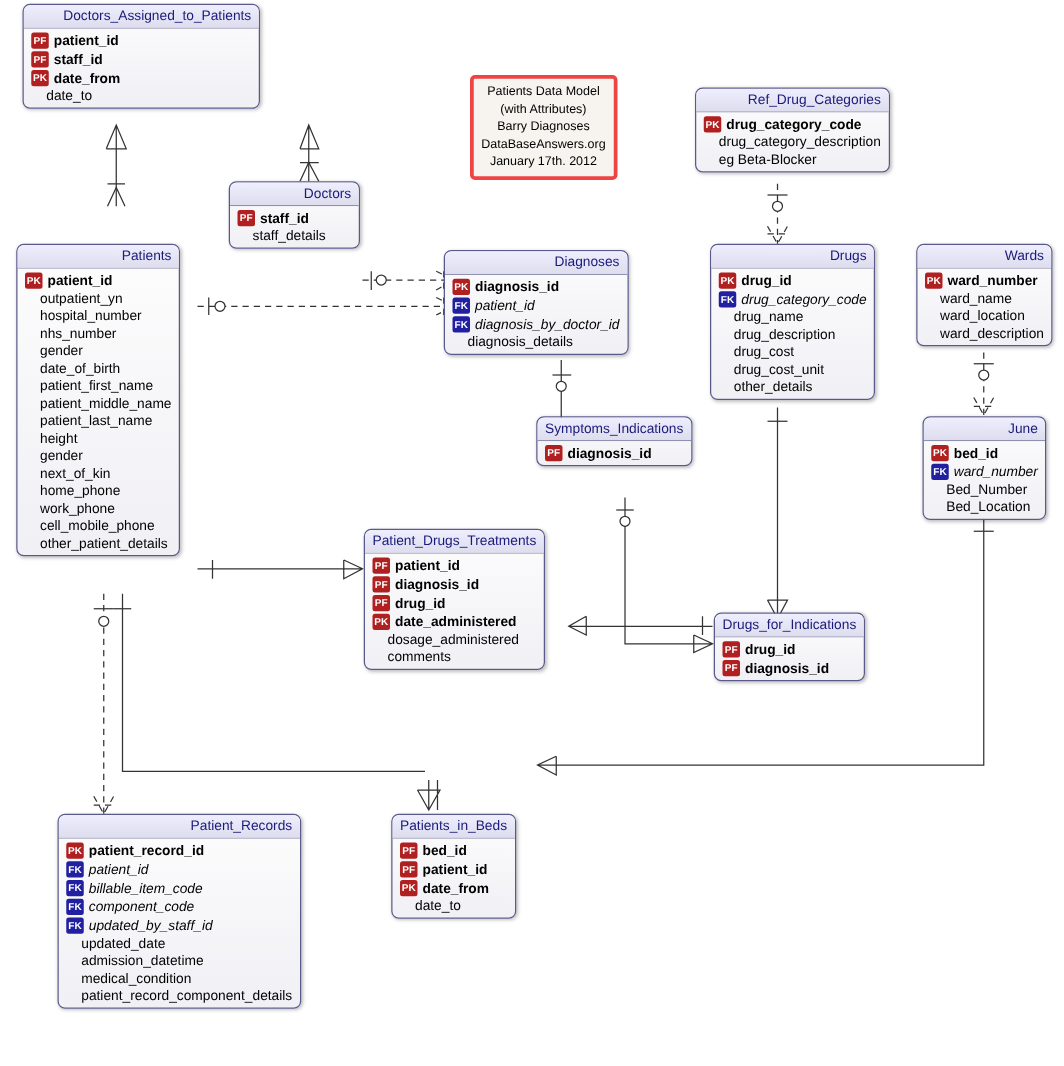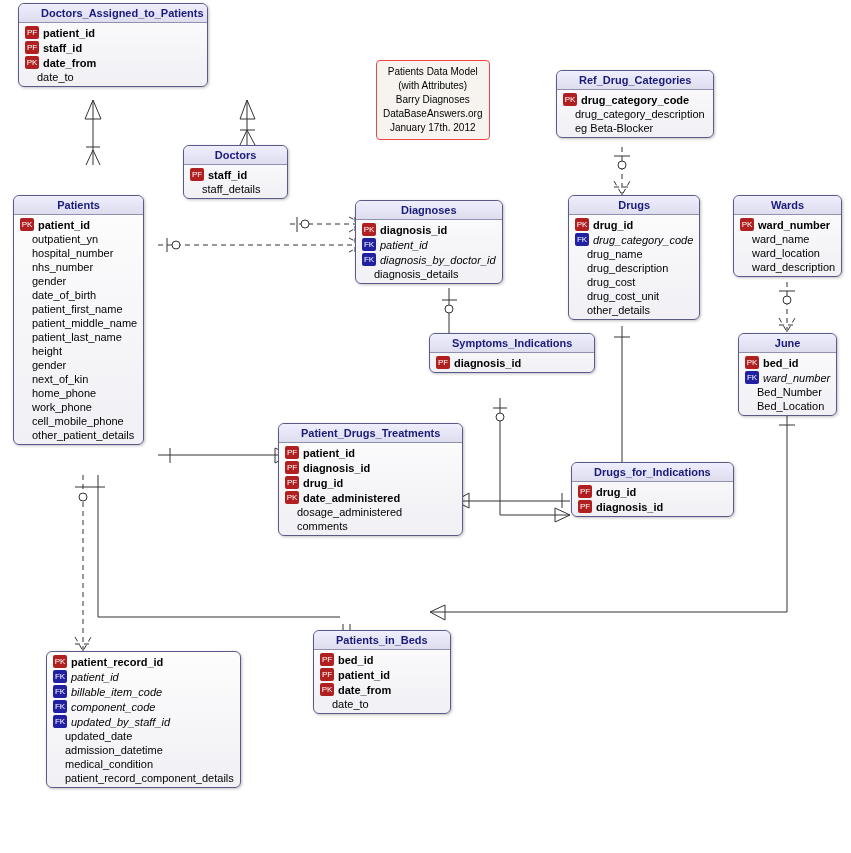--- a/index.html
+++ b/index.html
@@ -1,27 +1,27 @@
 <!DOCTYPE html>
 <html><head>
 <meta charset="utf-8">
 <style>
 body{margin:0;font-family:Arial,sans-serif;font-size:11px;color:#000;background:#fff;position:relative;width:851px;height:853px}
 .entity{position:absolute;border:1px solid #5a5a8a;border-radius:6px;background:linear-gradient(#fdfdfd,#f0f0f5);box-shadow:1px 1px 3px rgba(0,0,0,.25)}
-.entity-head{background:linear-gradient(#eef,#dde);border-bottom:1px solid #9090b0;border-radius:6px 6px 0 0;padding:3px 22px;font-weight:bold;color:#1a1a7a;text-align:center}
+.entity-head{background:linear-gradient(#eef,#dde);border-bottom:1px solid #9090b0;border-radius:6px 6px 0 0;padding:3px 6px;font-weight:normal;color:#1a1a7a;text-align:right}
 .entity-body{padding:2px 0}
 .row{display:flex;align-items:center;padding:1px 6px;gap:4px;white-space:nowrap}
-.key{display:inline-flex;align-items:center;justify-content:center;width:14px;height:13px;border-radius:2px;font-size:8px;font-weight:normal;color:#fff;background:#8a0000;flex-shrink:0}
+.key{display:inline-flex;align-items:center;justify-content:center;width:14px;height:13px;border-radius:2px;font-size:8px;font-weight:bold;color:#fff;background:#8a0000;flex-shrink:0}
 .key.pk{background:#b02020}
 .key.fk{background:#2020a0}
 .key.pf{background:#b02020}
 .bold{font-weight:bold}
 .ital{font-style:italic}
 .pad{padding-left:18px}
-.note{position:absolute;border:1px solid #ef4444;border-radius:4px;background:#f7f4ef;padding:4px 6px;text-align:center;line-height:14px;font-size:10px}
+.note{position:absolute;border:3px solid #ef4444;border-radius:4px;background:#f7f4ef;padding:4px 6px;text-align:center;line-height:14px;font-size:10px}
 svg.lines{position:absolute;left:0;top:0;width:851px;height:853px;pointer-events:none}
 svg.lines path{fill:none;stroke:#333;stroke-width:1}
 svg.lines path.dash{stroke-dasharray:5 4}
 svg.lines circle{fill:#fff;stroke:#333;stroke-width:1}
 </style>
 </head>
 <body>
 
 <svg class="lines">
 
@@ -272,21 +272,21 @@
       </div>
       <div class="row pad">
         <span>Bed_Number</span>
       </div>
       <div class="row pad">
         <span>Bed_Location</span>
       </div>
     </div>
 </div>
 
-<div class="entity" style="left:278px;top:423px">
+<div class="entity" style="left:291px;top:423px">
 <div class="entity-head">Patient_Drugs_Treatments</div>
 <div class="entity-body">
       <div class="row">
         <span class="key pf">PF</span>
         <span class="bold">patient_id</span>
       </div>
       <div class="row">
         <span class="key pf">PF</span>
         <span class="bold">diagnosis_id</span>
       </div>
@@ -300,35 +300,35 @@
       </div>
       <div class="row pad">
         <span>dosage_administered</span>
       </div>
       <div class="row pad">
         <span>comments</span>
       </div>
     </div>
 </div>
 
-<div class="entity" style="left:571px;top:462px">
+<div class="entity" style="left:571px;top:490px">
 <div class="entity-head">Drugs_for_Indications</div>
 <div class="entity-body">
       <div class="row">
         <span class="key pf">PF</span>
         <span class="bold">drug_id</span>
       </div>
       <div class="row">
         <span class="key pf">PF</span>
         <span class="bold">diagnosis_id</span>
       </div>
     </div>
 </div>
 
-<div class="entity" style="left:313px;top:630px">
+<div class="entity" style="left:313px;top:651px">
 <div class="entity-head">Patients_in_Beds</div>
 <div class="entity-body">
       <div class="row">
         <span class="key pf">PF</span>
         <span class="bold">bed_id</span>
       </div>
       <div class="row">
         <span class="key pf">PF</span>
         <span class="bold">patient_id</span>
       </div>
@@ -336,20 +336,21 @@
         <span class="key pk">PK</span>
         <span class="bold">date_from</span>
       </div>
       <div class="row pad">
         <span>date_to</span>
       </div>
     </div>
 </div>
 
 <div class="entity" style="left:46px;top:651px">
+<div class="entity-head">Patient_Records</div>
 <div class="entity-body">
       <div class="row">
         <span class="key pk">PK</span>
         <span class="bold">patient_record_id</span>
       </div>
       <div class="row">
         <span class="key fk">FK</span>
         <span class="ital">patient_id</span>
       </div>
       <div class="row">

